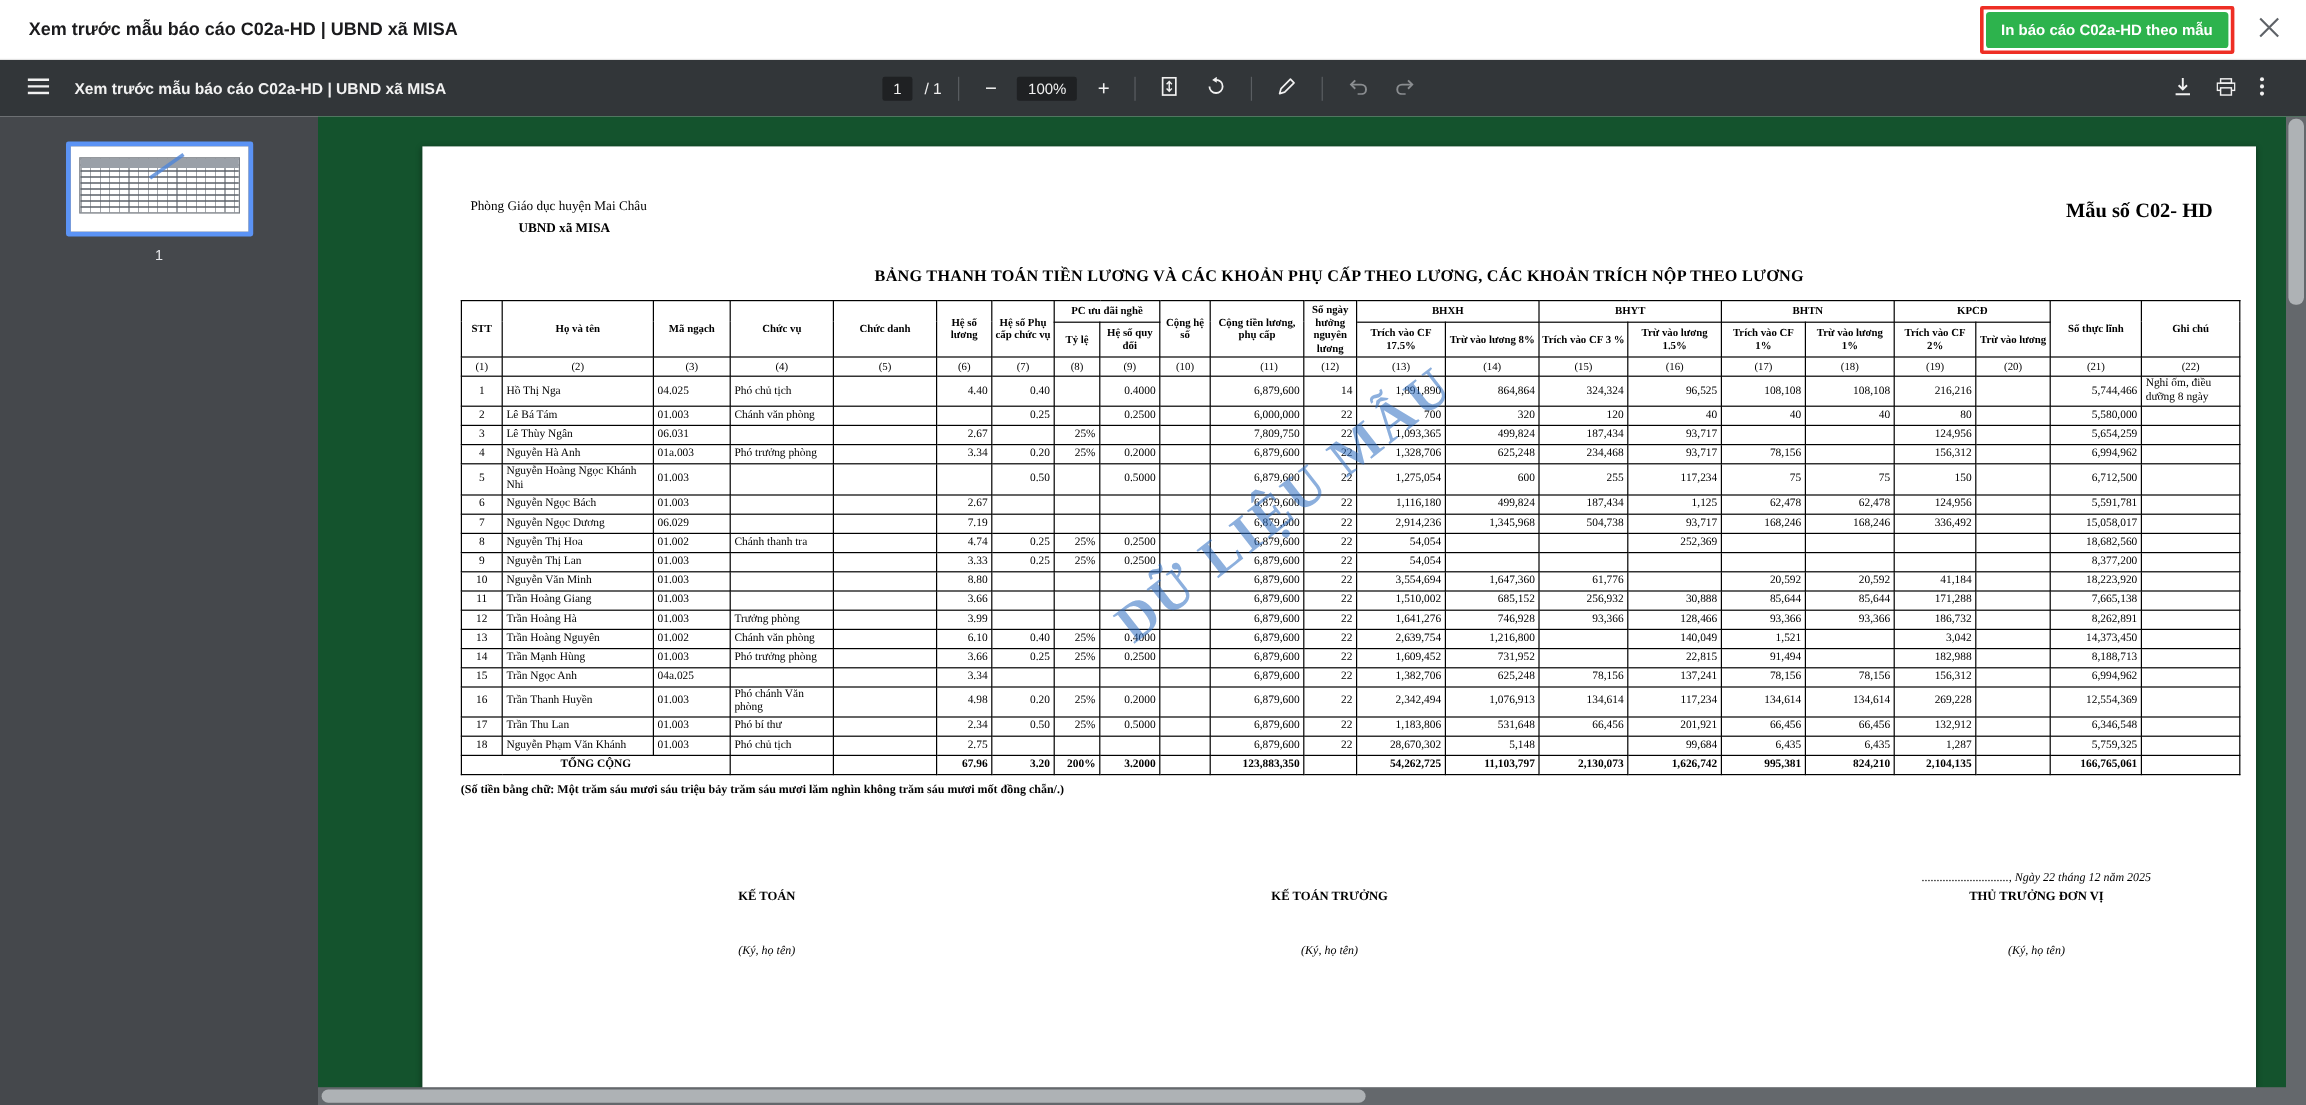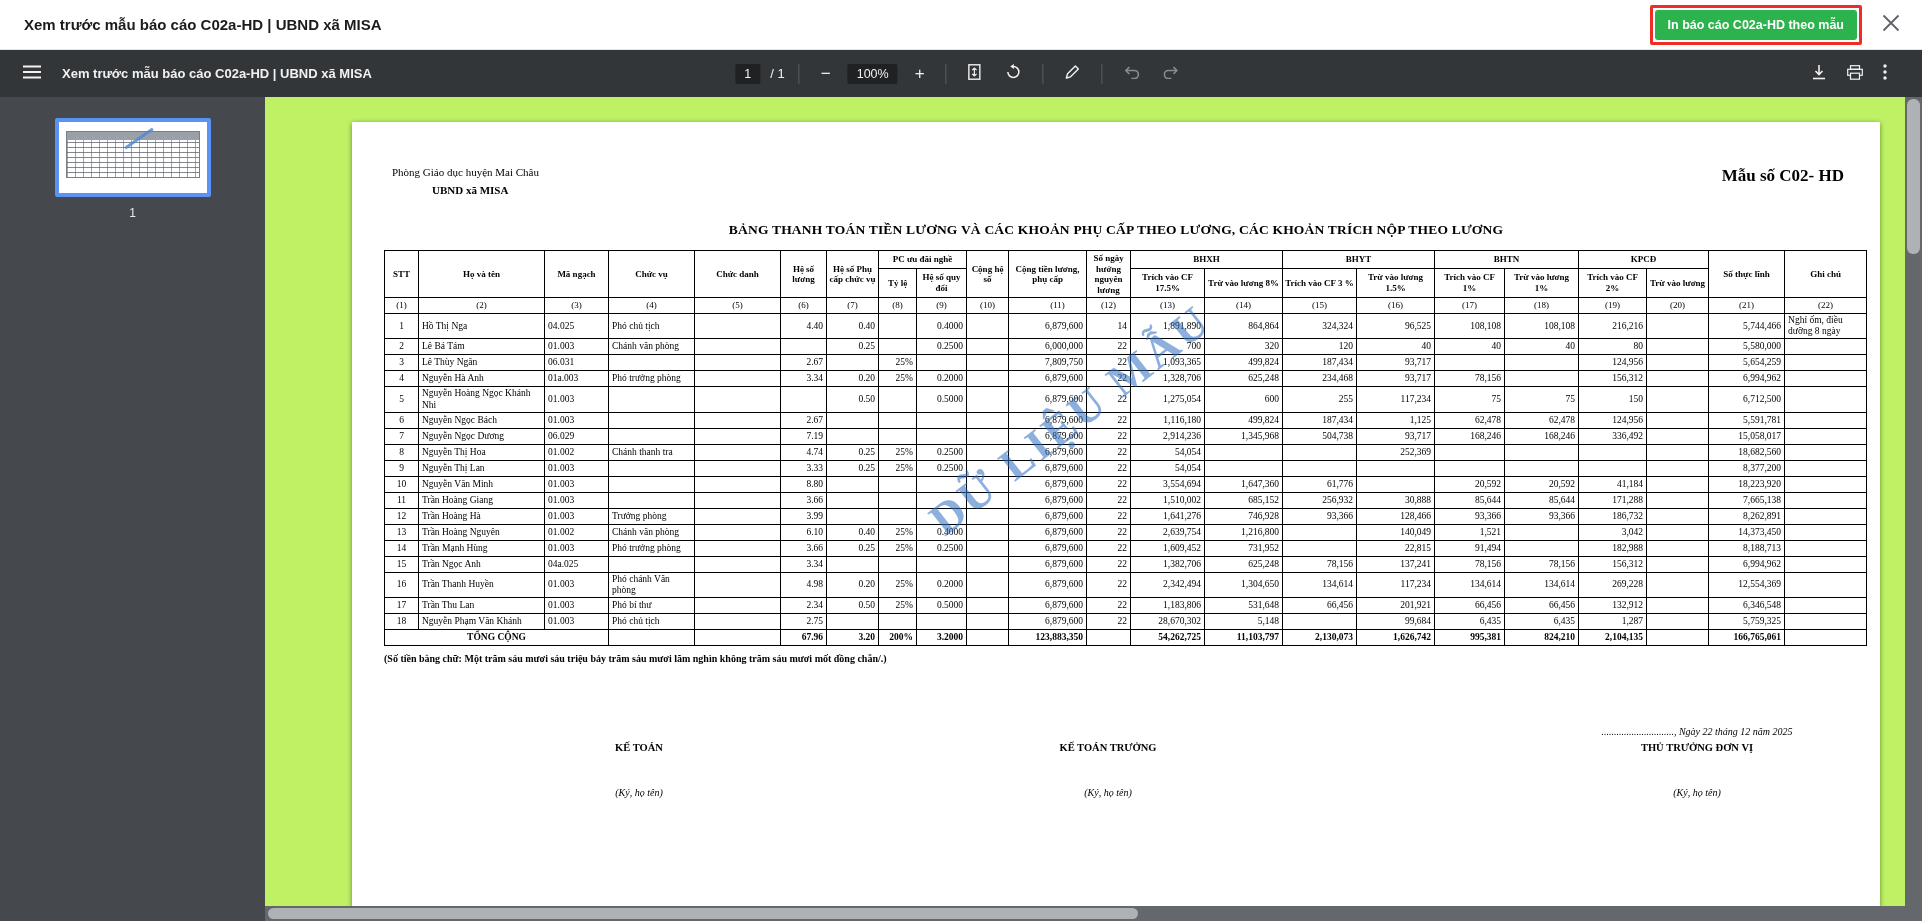--- a/index.html
+++ b/index.html
@@ -31,21 +31,21 @@
   .thumb-page { width:148px; height:71px; background:#fff; position:relative; }
   .thumb-table { position:absolute; left:7px; right:7px; top:9px; bottom:15px; border:1px solid #7a7f86;
       background:
         repeating-linear-gradient(to bottom, rgba(90,96,104,.75) 0 1px, transparent 1px 5px),
         repeating-linear-gradient(to right, rgba(90,96,104,.55) 0 1px, transparent 1px 8px);
   }
   .thumb-table::before { content:""; position:absolute; left:0; right:0; top:0; height:8px; background:#9aa0a8; }
   .thumb-table::after { content:""; position:absolute; left:42%; top:12%; width:34px; height:3px; background:#4f86d8; transform:rotate(-35deg); opacity:.8; }
   .thumb-label { color:#e8eaed; font-size:12px; margin-top:9px; }
 
-  .viewer { flex:1; position:relative; background:#bef264; overflow:hidden; }
+  .viewer { flex:1; position:relative; background:#14532d; overflow:hidden; }
   .vscroll { position:absolute; right:0; top:0; bottom:0; width:17px; background:#64686c; }
   .vscroll .thumb { position:absolute; left:2px; right:2px; top:2px; height:155px; background:#aeb2b5; border-radius:6px; }
   .hscroll { position:absolute; left:0; right:17px; bottom:0; height:15px; background:#64686c; }
   .hscroll .thumb { position:absolute; top:2px; bottom:2px; left:3px; width:870px; background:#aeb2b5; border-radius:6px; }
 
   
   .page { position:absolute; left:87px; top:25px; width:1528px; height:1065px; background:#fff; box-shadow:0 1px 5px rgba(0,0,0,.45);
           font-family:"Liberation Serif",serif; color:#000; }
   .doc-head { display:flex; margin:44px 36px 0 40px; align-items:flex-start; }
   .org-line1 { font-size:11px; }
@@ -660,21 +660,21 @@
               <td class="a-l">Phó chánh Văn phòng</td>
               <td class="a-l"></td>
               <td class="a-r">4.98</td>
               <td class="a-r">0.20</td>
               <td class="a-r">25%</td>
               <td class="a-r">0.2000</td>
               <td class="a-r"></td>
               <td class="a-r">6,879,600</td>
               <td class="a-r">22</td>
               <td class="a-r">2,342,494</td>
-              <td class="a-r">1,304,650</td>
+              <td class="a-r">1,076,913</td>
               <td class="a-r">134,614</td>
               <td class="a-r">117,234</td>
               <td class="a-r">134,614</td>
               <td class="a-r">134,614</td>
               <td class="a-r">269,228</td>
               <td class="a-r"></td>
               <td class="a-r">12,554,369</td>
               <td class="a-l"></td>
             </tr>
             <tr>

